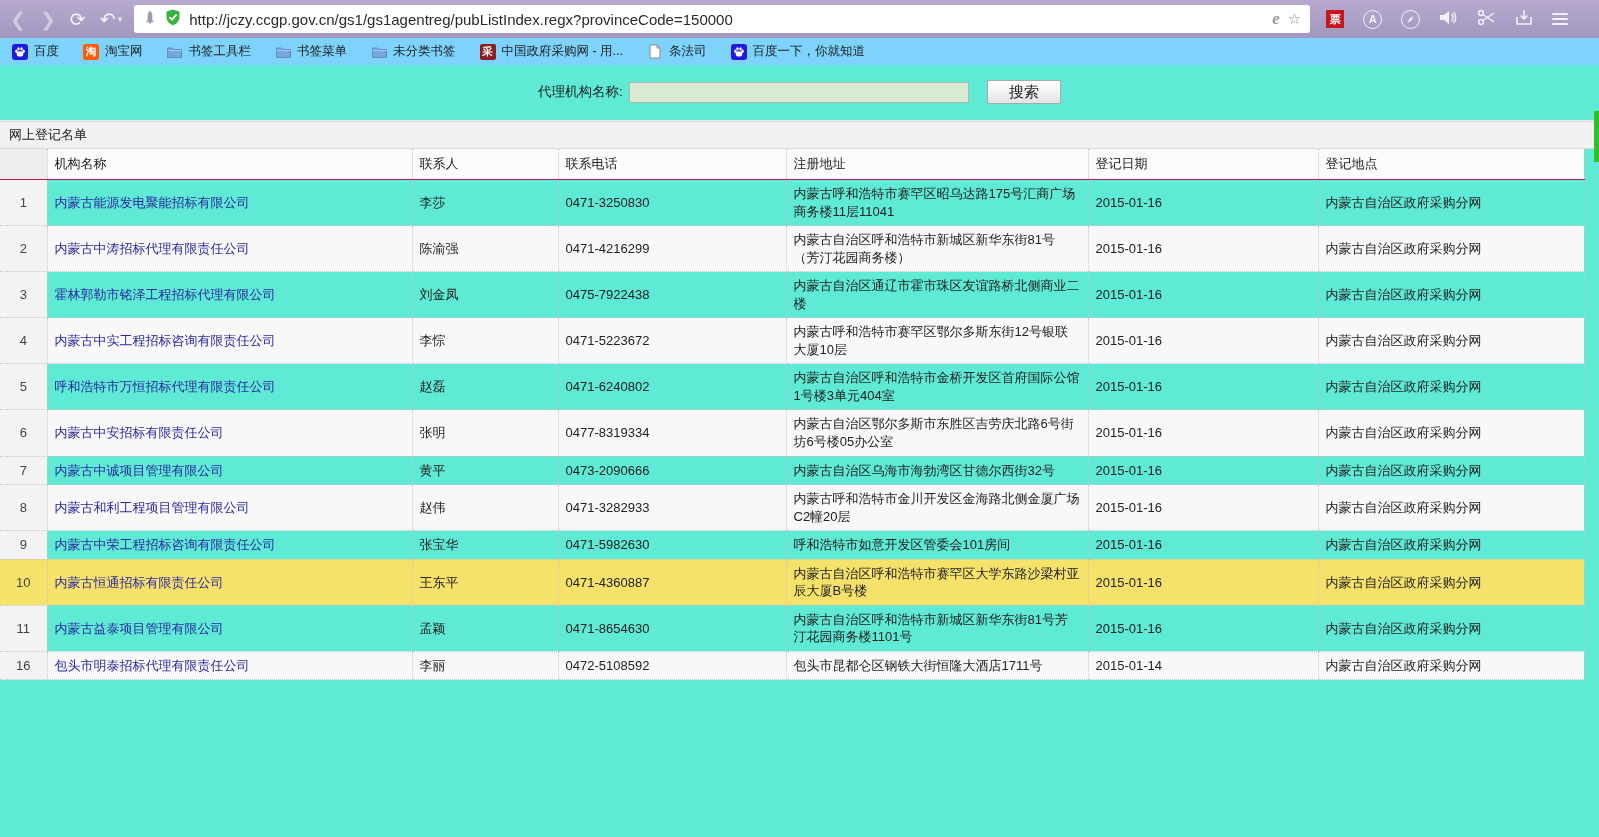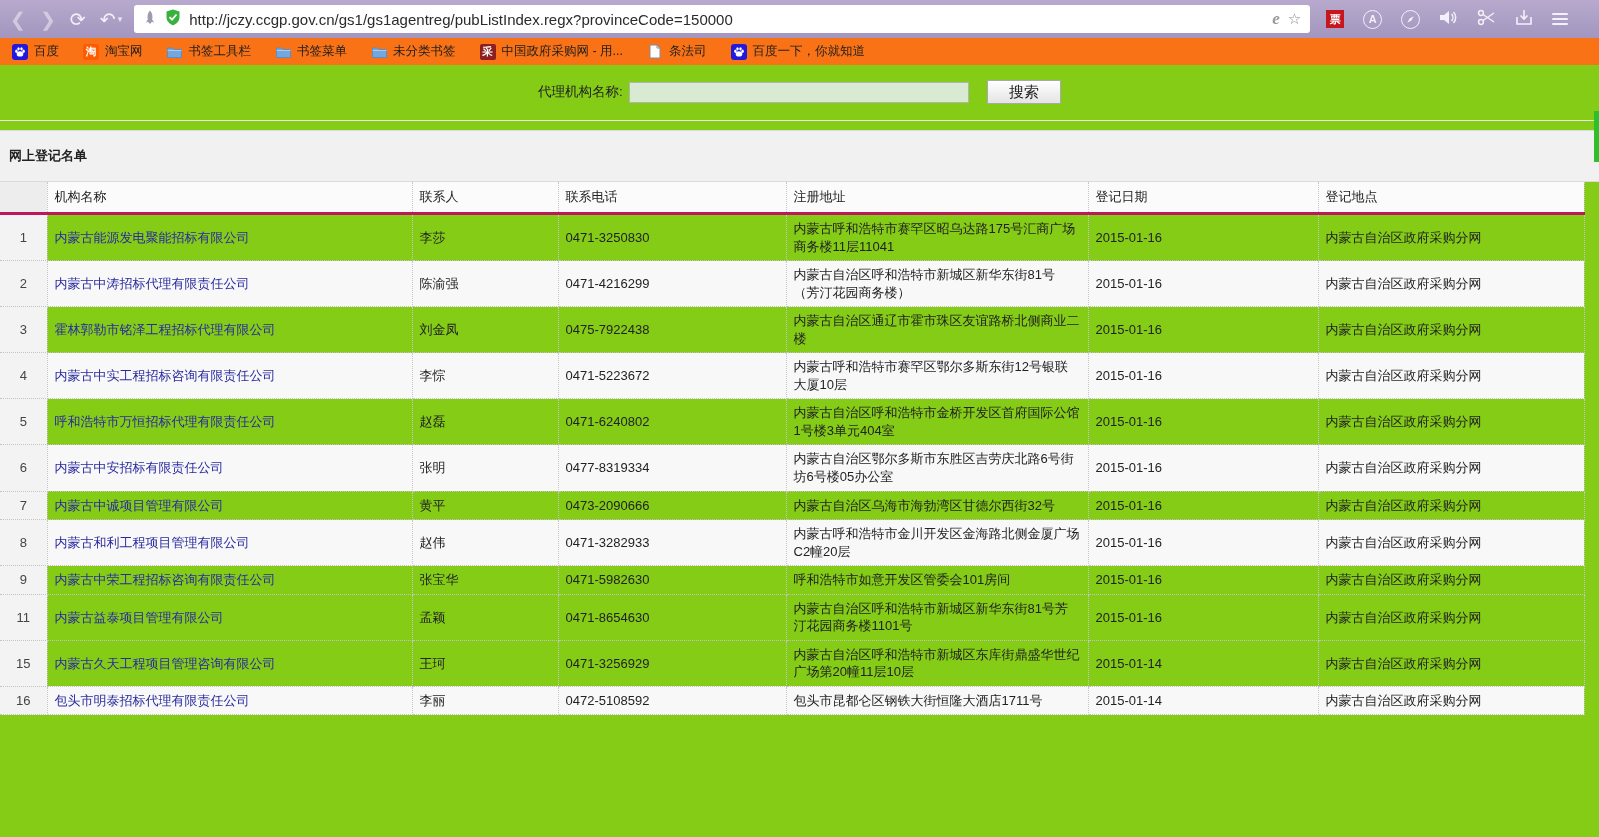--- a/index.html
+++ b/index.html
@@ -21,44 +21,44 @@
     color:#9a9a9a; font-size:17px; font-weight:bold; }
   .star-glyph { color:#8c8c8c; font-size:15px; }
   .toolbar-icons { display:flex; align-items:center; gap:19px; margin-left:16px; color:#f3f0f9; }
   .badge-piao { width:18px; height:18px; background:#c6171e; color:#fff; font-size:11px;
     display:flex; align-items:center; justify-content:center; font-weight:bold; }
   .ring-icon { width:19px; height:19px; border:1.6px solid #f3f0f9; border-radius:50%;
     display:flex; align-items:center; justify-content:center; font-size:11px; font-weight:bold; }
   .menu-icon span { display:block; width:16px; height:2px; background:#f3f0f9; margin:3px 0; border-radius:1px; }
 
   
-  .bookmarks-bar { height:27px; background:#f97316; display:flex; align-items:center;
+  .bookmarks-bar { height:27px; background:#7dd3fc; display:flex; align-items:center;
     padding:0 12px; gap:24px; font-size:12.5px; color:#1d1d1d; }
   .bookmark { display:flex; align-items:center; gap:6px; cursor:pointer; white-space:nowrap; }
   .bm-ic { width:16px; height:16px; display:inline-flex; align-items:center; justify-content:center; flex:0 0 16px; }
   .bm-sq { border-radius:3px; color:#fff; font-size:10.5px; font-weight:bold; }
   .bm-baidu { background:#2319dc; }
   .bm-taobao { background:#ff5a00; }
   .bm-ccgp { background:#8e1f1f; border-radius:2px; }
 
   
-  .page { position:relative; background:#84cc16; height:772px; }
+  .page { position:relative; background:#5eead4; height:772px; }
   .search-section { padding:15px 0 16px; border-bottom:1px solid #e9e9e9;
     display:flex; align-items:center; justify-content:center; }
   .search-label { font-size:13.5px; margin-right:6px; }
   .search-input { width:340px; height:21px; background:#d9ead3; border:1px solid #b3b3b3; padding:0 4px; font-size:13px; }
   .search-btn { width:74px; height:24px; margin-left:18px; background:linear-gradient(#ffffff,#e4e4e4);
     border:1px solid #a9a9a9; font-size:15px; color:#222; cursor:pointer; }
 
-  .list-title { margin-top:9px; background:#f1f1f1; border-top:1px solid #dadada;
-    border-bottom:1px solid #dadada; font-weight:bold; font-size:13px; padding:16px 9px; }
+  .list-title { background:#f1f1f1; border-top:1px solid #dadada;
+    border-bottom:1px solid #dadada; font-weight:normal; font-size:13px; padding:4px 9px; }
 
   table.reg { width:1584px; border-collapse:collapse; table-layout:fixed; font-size:13px; }
   table.reg th { background:#fbfbfb; font-weight:normal; text-align:left; padding:6px 7px;
-    border-bottom:3px solid #be185d; border-right:1px dotted #c6c6c6; color:#222; }
+    border-bottom:1px solid #be185d; border-right:1px dotted #c6c6c6; color:#222; }
   table.reg th.num-h { background:#ededed; }
   table.reg td { padding:5px 7px; border-bottom:1px dotted #c4c4c4; border-right:1px dotted #c6c6c6;
     vertical-align:middle; color:#222; line-height:1.35; word-break:break-all; }
   table.reg td.num { background:#f3f3f3; text-align:center; color:#444; }
   tr.alt td { background:#f8f8f8; }
   tr.hl td, tr.hl td.num { background:#f6e26b; }
   a.org { color:#2a2aa0; text-decoration:none; cursor:pointer; }
 
   .scroll-thumb { position:absolute; right:0; top:46px; width:5px; height:51px; background:#2fc029; }
 </style>
@@ -305,36 +305,36 @@
         </tr>
         <tr>
           <td class="num">9</td>
           <td><a class="org">内蒙古中荣工程招标咨询有限责任公司</a></td>
           <td>张宝华</td>
           <td>0471-5982630</td>
           <td>呼和浩特市如意开发区管委会101房间</td>
           <td>2015-01-16</td>
           <td>内蒙古自治区政府采购分网</td>
         </tr>
+        <tr class="alt hl">
+          <td class="num">10</td>
+          <td><a class="org">内蒙古恒通招标有限责任公司</a></td>
+          <td>王东平</td>
+          <td>0471-4360887</td>
+          <td>内蒙古自治区呼和浩特市赛罕区大学东路沙梁村亚辰大厦B号楼</td>
+          <td>2015-01-16</td>
+          <td>内蒙古自治区政府采购分网</td>
+        </tr>
         <tr>
           <td class="num">11</td>
           <td><a class="org">内蒙古益泰项目管理有限公司</a></td>
           <td>孟颖</td>
           <td>0471-8654630</td>
           <td>内蒙古自治区呼和浩特市新城区新华东街81号芳汀花园商务楼1101号</td>
           <td>2015-01-16</td>
-          <td>内蒙古自治区政府采购分网</td>
-        </tr>
-        <tr>
-          <td class="num">15</td>
-          <td><a class="org">内蒙古久天工程项目管理咨询有限公司</a></td>
-          <td>王珂</td>
-          <td>0471-3256929</td>
-          <td>内蒙古自治区呼和浩特市新城区东库街鼎盛华世纪广场第20幢11层10层</td>
-          <td>2015-01-14</td>
           <td>内蒙古自治区政府采购分网</td>
         </tr>
         <tr class="alt">
           <td class="num">16</td>
           <td><a class="org">包头市明泰招标代理有限责任公司</a></td>
           <td>李丽</td>
           <td>0472-5108592</td>
           <td>包头市昆都仑区钢铁大街恒隆大酒店1711号</td>
           <td>2015-01-14</td>
           <td>内蒙古自治区政府采购分网</td>

